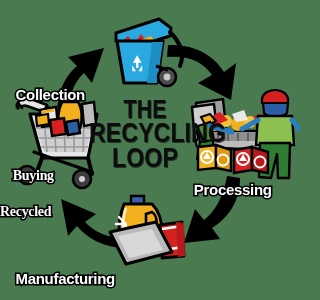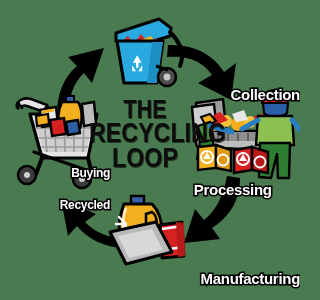--- a/index.html
+++ b/index.html
@@ -14,42 +14,42 @@
   svg.layer{display:block;}
 
   
   .label{
     position:absolute;
     color:#ffffff;
     font-weight:bold;
     font-family:"Liberation Sans",sans-serif;
     letter-spacing:-0.3px;
     line-height:1.0;
-    text-align:right;
+    text-align:left;
     white-space:pre;
     -webkit-text-stroke:3.2px #000;
     paint-order:stroke fill;
     text-shadow:
        0 0 0 #000;
     z-index:40;
   }
   .label span{
     position:relative;
   }
   .lbl-collection{
     left:0;right:0;top:72px;font-size:15px;
   }
   .lbl-processing{
     left:150px;right:0;top:167px;font-size:15px;text-align:center;
   }
   .lbl-manufacturing{
     left:0;right:0;top:256px;font-size:15px;
   }
   .lbl-buying{
-    left:0px;width:110px;top:155px;font-size:12px;
+    left:0px;width:110px;top:155px;font-size:14px;font-family:Liberation Serif, serif;
   }
   .lbl-buying .l2{display:block;margin-top:8px;}
 
   
   .center-title{
     position:absolute;
     left:80px;top:98px;width:130px;
     text-align:center;
     color:#0d0d0d;
     font-family:"Liberation Sans Narrow","Liberation Sans",sans-serif;

